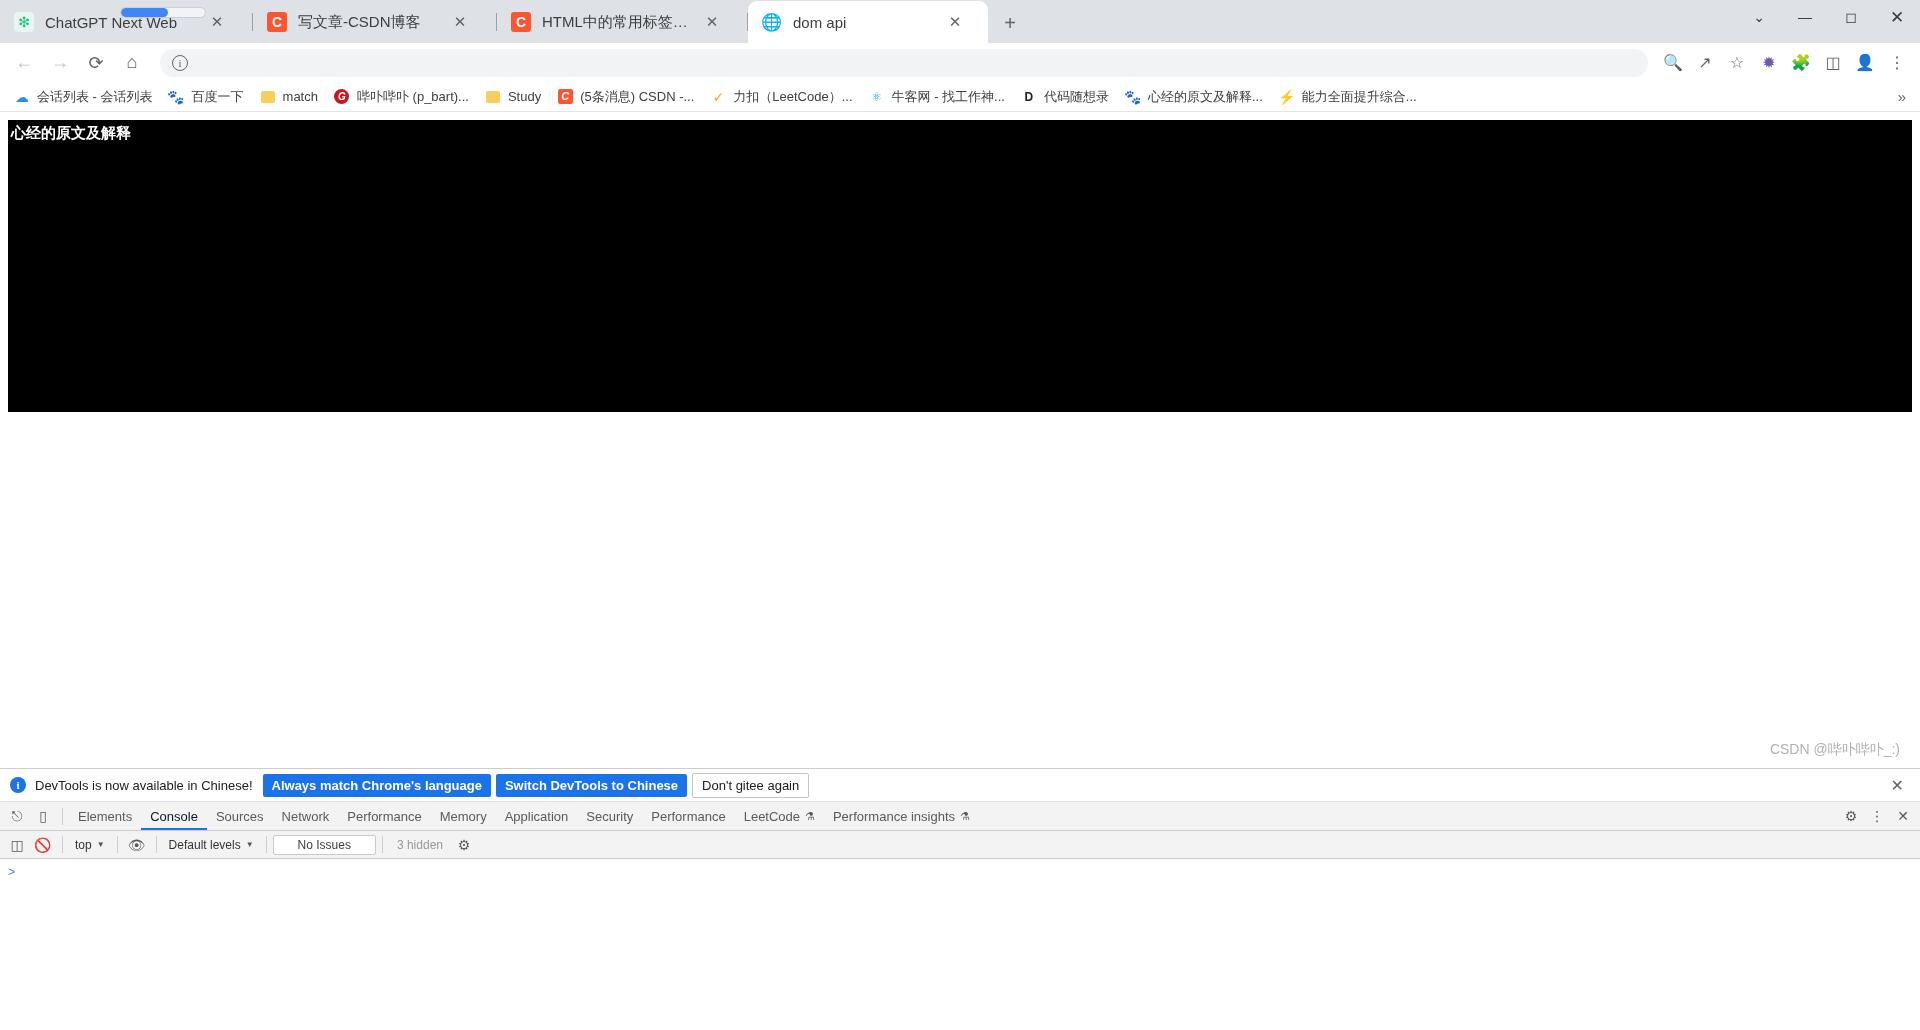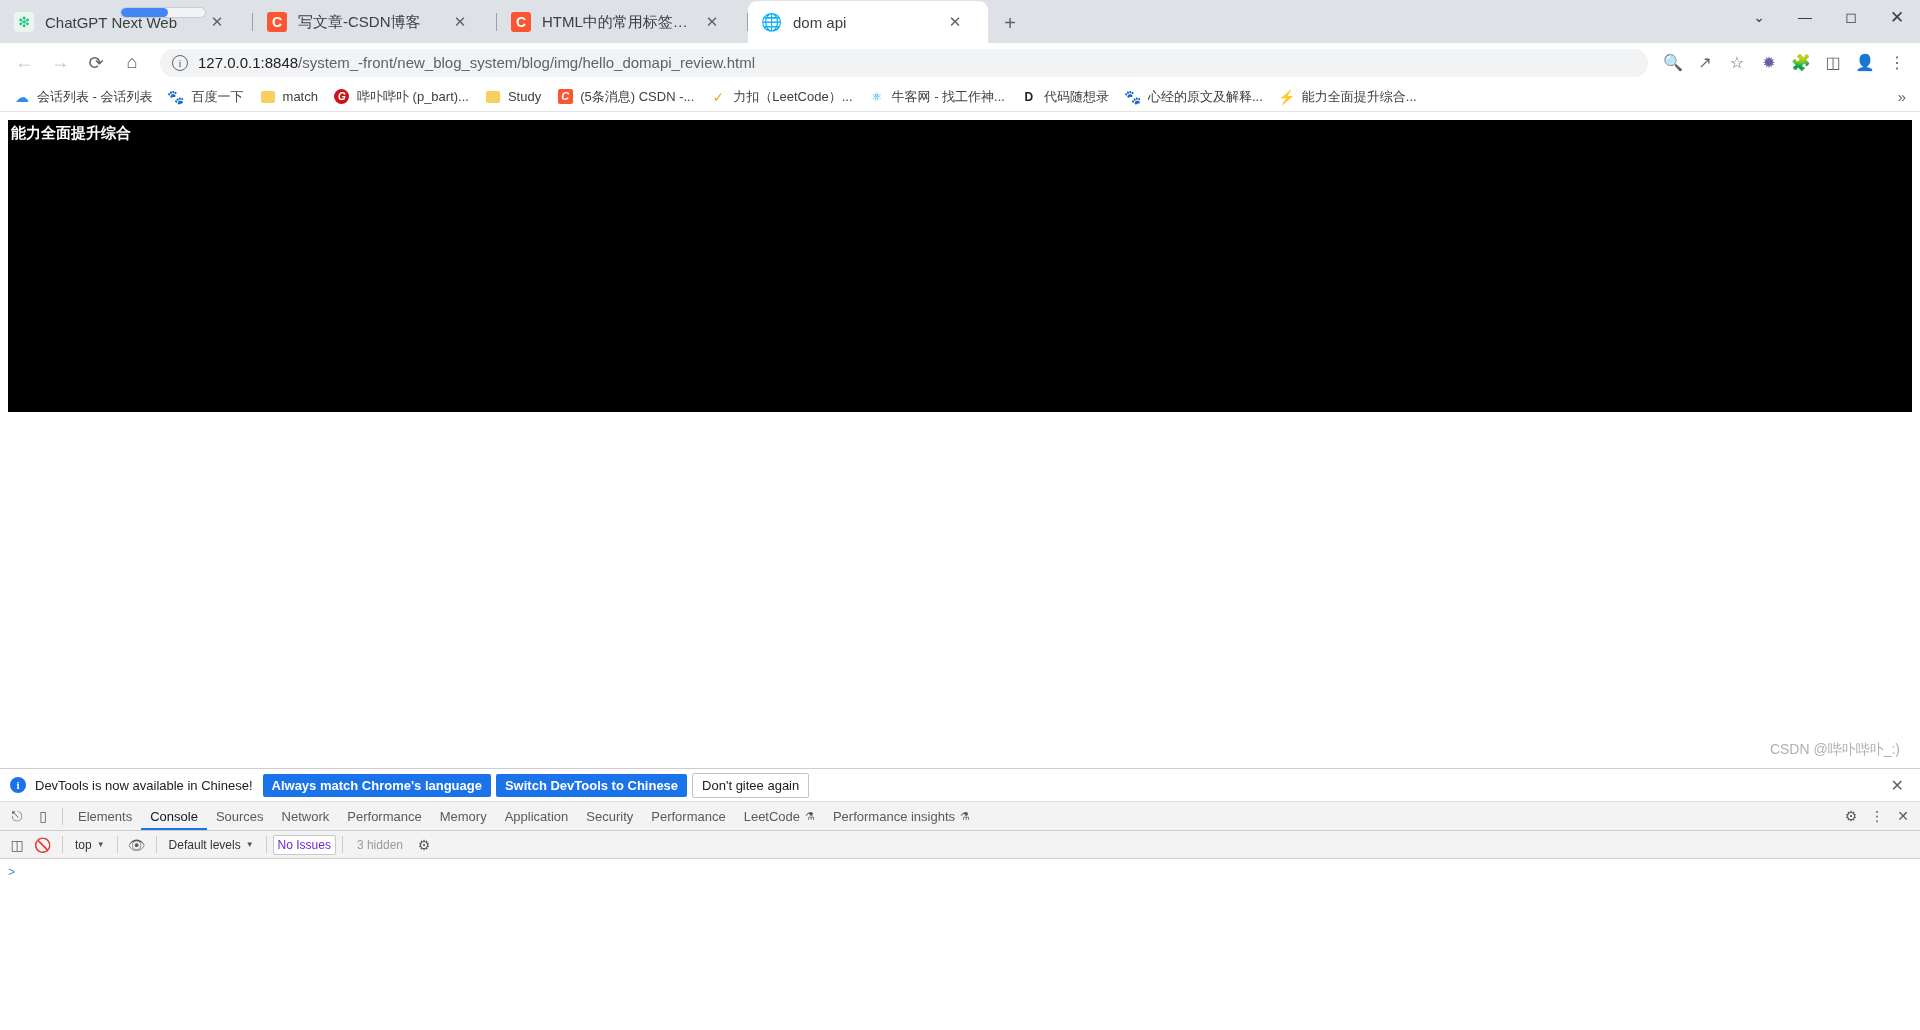--- a/index.html
+++ b/index.html
@@ -306,25 +306,25 @@
     margin: 0 6px;
     min-width: 0;
   }
   .filter-input::placeholder { color: #8a8a8a; }
   .lvl {
     font-size: 12px; color: #333;
     display: flex; align-items: center;
     padding: 0 6px; white-space: nowrap;
   }
   .issues-btn {
-    font-size: 12px; color: #6d28d9;
+    font-size: 12px; color: #404040;
     border: 1px solid #c9c9c9;
     border-radius: 2px;
     background: #fff;
-    padding: 2px 4px;
+    padding: 2px 24px;
     font-family: inherit;
     white-space: nowrap;
     cursor: pointer;
   }
   .hidden-count { font-size: 12px; color: #9a9a9a; padding: 0 8px; white-space: nowrap; }
   .dt-console-body {
     background: #ffffff;
     height: 180px;
     padding: 4px 0 0 0;
   }
@@ -380,21 +380,20 @@
 </div>
 
 <div class="toolbar">
   <div class="navbtn disabled">←</div>
   <div class="navbtn disabled">→</div>
   <div class="navbtn">⟳</div>
   <div class="navbtn">⌂</div>
 
   <div class="omnibox">
     <span class="info-icon">i</span>
-    <span class="url"><span class="host">127.0.0.1:8848</span><span class="path">/system_-front/new_blog_system/blog/img/hello_domapi_review.html</span></span>
   </div>
 
   <div class="tb-right">
     <div class="tbicon">🔍</div>
     <div class="tbicon">↗</div>
     <div class="tbicon">☆</div>
     <div class="tbicon" style="color:#6e5aaa">✹</div>
     <div class="tbicon">🧩</div>
     <div class="tbicon">◫</div>
     <div class="tbicon">👤</div>
@@ -452,21 +451,21 @@
     <span>心经的原文及解释...</span>
   </div>
   <div class="bm">
     <span class="bm-ico ico-lightning">⚡</span>
     <span>能力全面提升综合...</span>
   </div>
   <div class="bm-overflow">»</div>
 </div>
 
 <div class="page">
-  <div class="black-div">能力全面提升综合</div>
+  <div class="black-div">心经的原文及解释</div>
   <div class="watermark">CSDN @哔卟哔卟_:)</div>
 </div>
 
 <div class="devtools">
 
   <div class="dt-notice">
     <span class="notice-i">i</span>
     <span class="notice-text">DevTools is now available in Chinese!</span>
     <button class="btn-blue">Always match Chrome's language</button>
     <button class="btn-blue">Switch DevTools to Chinese</button>

